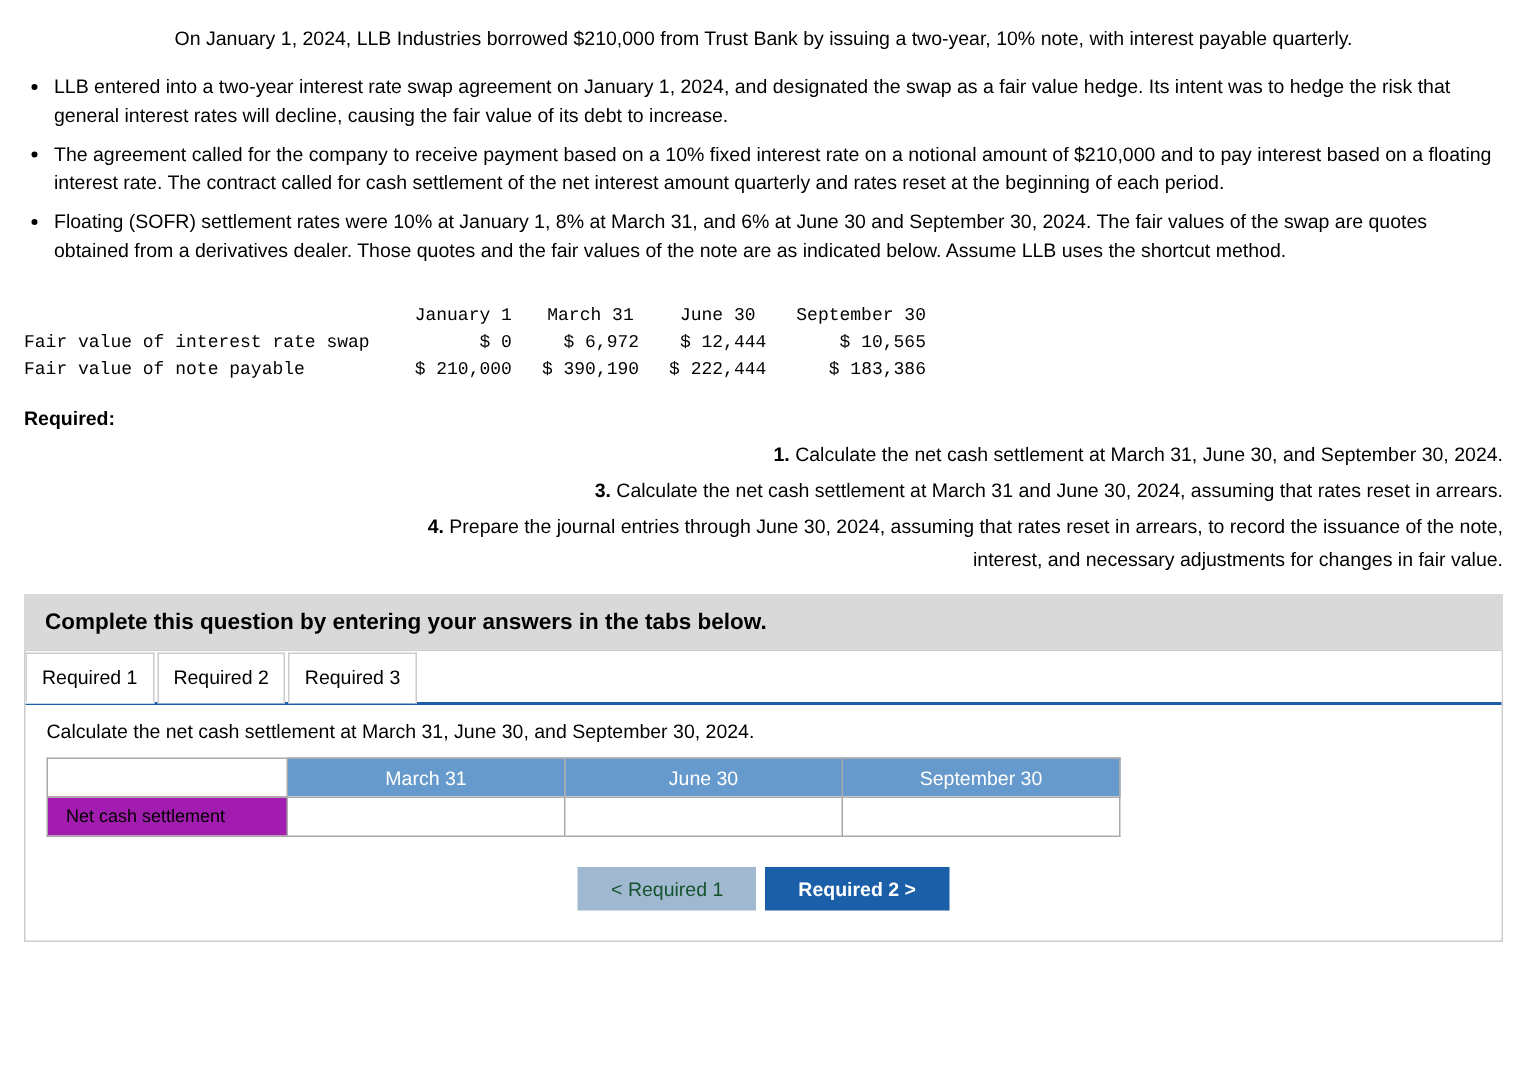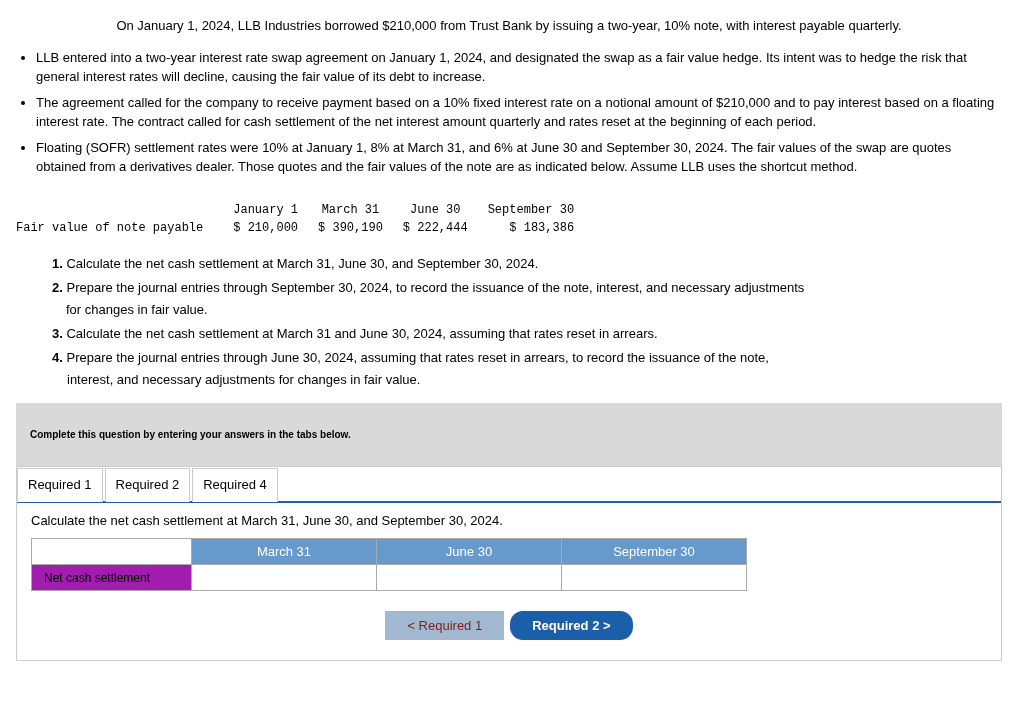--- a/index.html
+++ b/index.html
@@ -35,29 +35,29 @@
     .data-table td {
       padding: 2px 10px;
       white-space: nowrap;
       margin-top: 20px;
     }
     .data-table .label-col { padding-left: 0; padding-right: 20px; }
     .data-table .num-col { text-align: right; min-width: 80px; }
     .data-table .header-col { text-align: center; min-width: 80px; font-weight: normal; }
     .required-section { margin-bottom: 12px; }
     .required-title { font-weight: bold; margin-bottom: 6px; }
-    .required-list { margin-left: 20px; line-height: 1.7; }
+    .required-list { margin-left: 20px; line-height: 1.7; text-align: right; }
     .required-list li { margin-bottom: 2px; }
     .required-list li span.num { font-weight: bold; }
     .complete-box {
       background: #d9d9d9;
-      padding: 26px 14px;
+      padding: 10px 14px;
       margin: 10px 0 0 0;
       font-weight: bold;
-      font-size: 10px;
+      font-size: 15px;
     }
     .tabs-container {
       border: 1px solid #ccc;
       margin-top: 0;
     }
     .tabs-row {
       display: flex;
       border-bottom: 2px solid #1a5fa8;
       background: #fff;
     }
@@ -132,27 +132,26 @@
       padding: 6px 0 10px 0;
     }
     .nav-btn {
       padding: 7px 22px;
       font-size: 13px;
       border: none;
       cursor: pointer;
     }
     .nav-btn.prev {
       background: #a0b8d0;
-      color: #7f1d1d;
+      color: #14532d;
     }
     .nav-btn.next {
       background: #1a5fa8;
       color: #fff;
       font-weight: bold;
-      border-radius: 13px;
     }
     .header-row-spacer td { height: 8px; }
   </style>
 </head>
 <body>
 
 <p class="intro-text">On January 1, 2024, LLB Industries borrowed $210,000 from Trust Bank by issuing a two-year, 10% note, with interest payable quarterly.</p>
 
 <ul class="bullet-list">
   <li>LLB entered into a two-year interest rate swap agreement on January 1, 2024, and designated the swap as a fair value hedge. Its intent was to hedge the risk that general interest rates will decline, causing the fair value of its debt to increase.</li>
@@ -168,59 +167,62 @@
     <tr>
       <td class="label-col"></td>
       <td class="header-col">January 1</td>
       <td class="header-col">March 31</td>
       <td class="header-col">June 30</td>
       <td class="header-col">September 30</td>
     </tr>
   </thead>
   <tbody>
     <tr>
+      <td class="label-col">Fair value of interest rate swap</td>
+      <td class="num-col">$ 0</td>
+      <td class="num-col">$ 6,972</td>
+      <td class="num-col">$ 12,444</td>
+      <td class="num-col">$ 10,565</td>
+    </tr>
+    <tr>
       <td class="label-col">Fair value of note payable</td>
       <td class="num-col">$ 210,000</td>
       <td class="num-col">$ 390,190</td>
       <td class="num-col">$ 222,444</td>
       <td class="num-col">$ 183,386</td>
     </tr>
   </tbody>
 </table>
 
 <div class="required-section">
+  <div class="required-title">Required:</div>
   <ol class="required-list" style="list-style:none; padding-left:16px;">
     <li>
       <span class="num">1.</span>
       <span> Calculate the net cash settlement at March 31, June 30, and September 30, 2024.</span>
-    </li>
-    <li>
-      <span class="num">2.</span>
-      <span> Prepare the journal entries through September 30, 2024, to record the issuance of the note, interest, and necessary adjustments</span><br>
-      <span style="margin-left:14px;">for changes in fair value.</span>
     </li>
     <li>
       <span class="num">3.</span>
       <span> Calculate the net cash settlement at March 31 and June 30, 2024, assuming that rates reset in arrears.</span>
     </li>
     <li>
       <span class="num">4.</span>
       <span> Prepare the journal entries through June 30, 2024, assuming that rates reset in arrears, to record the issuance of the note,</span><br>
       <span style="margin-left:15px;">interest, and necessary adjustments for changes in fair value.</span>
     </li>
   </ol>
 </div>
 
 <div class="complete-box">Complete this question by entering your answers in the tabs below.</div>
 
 <div class="tabs-container">
   <div class="tabs-row">
     <div class="tab active">Required 1</div>
     <div class="tab">Required 2</div>
-    <div class="tab">Required 4</div>
+    <div class="tab">Required 3</div>
   </div>
 
   <div class="tab-content">
     <p class="tab-instruction">Calculate the net cash settlement at March 31, June 30, and September 30, 2024.</p>
 
     <table class="answer-table">
       <thead>
         <tr>
           <th style="background:#fff; border:1px solid #aaa;"></th>
           <th>March 31</th>

